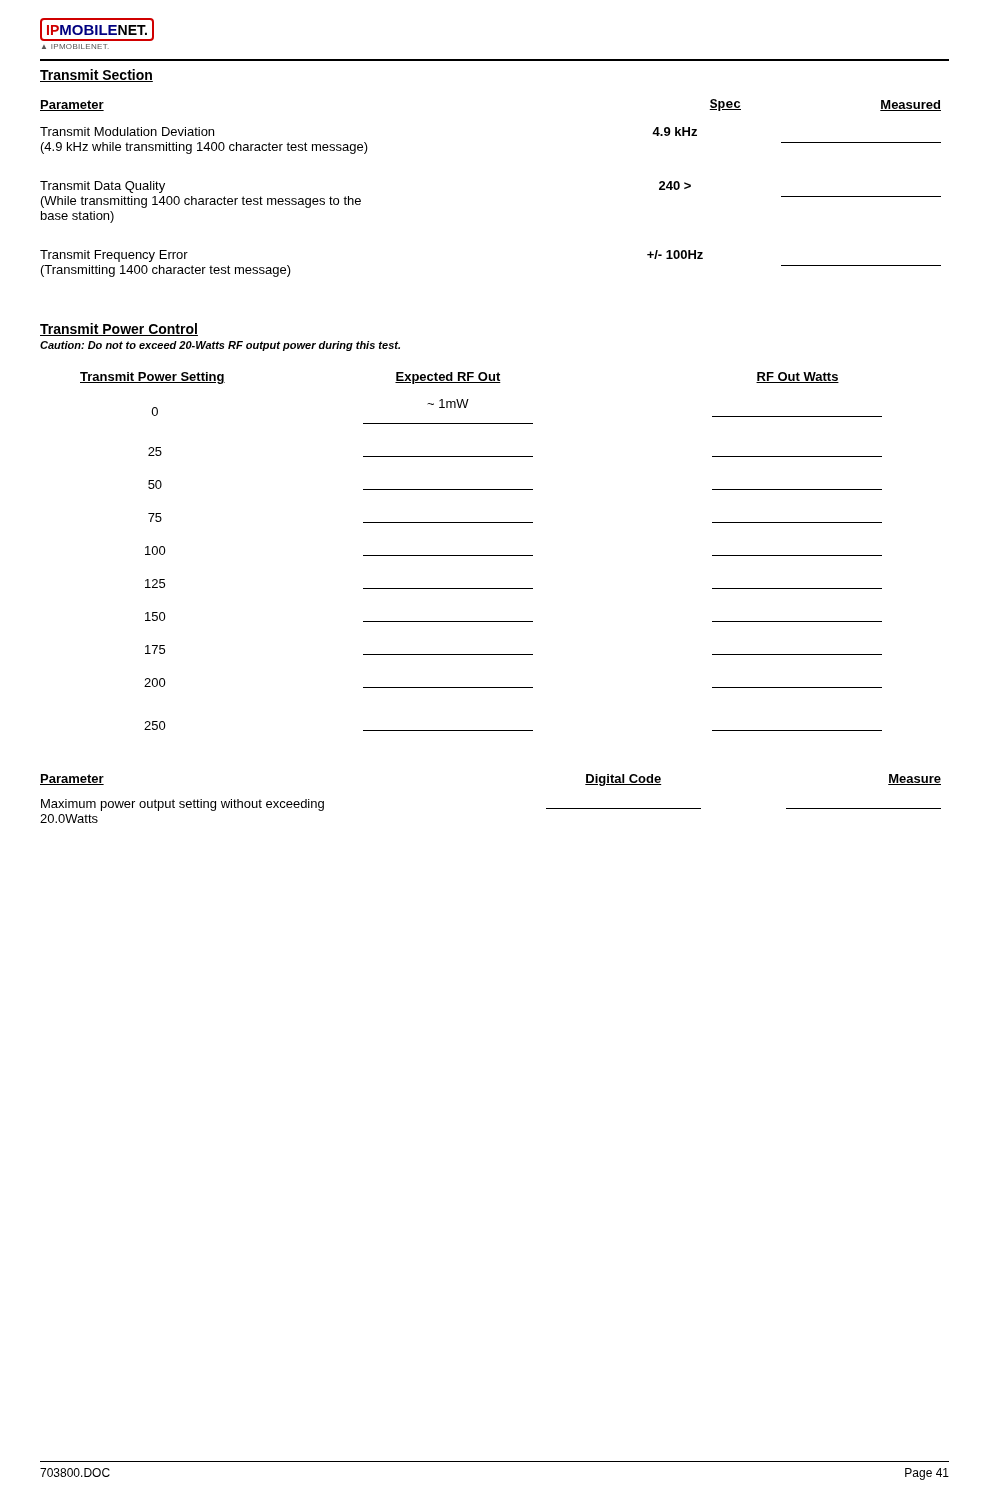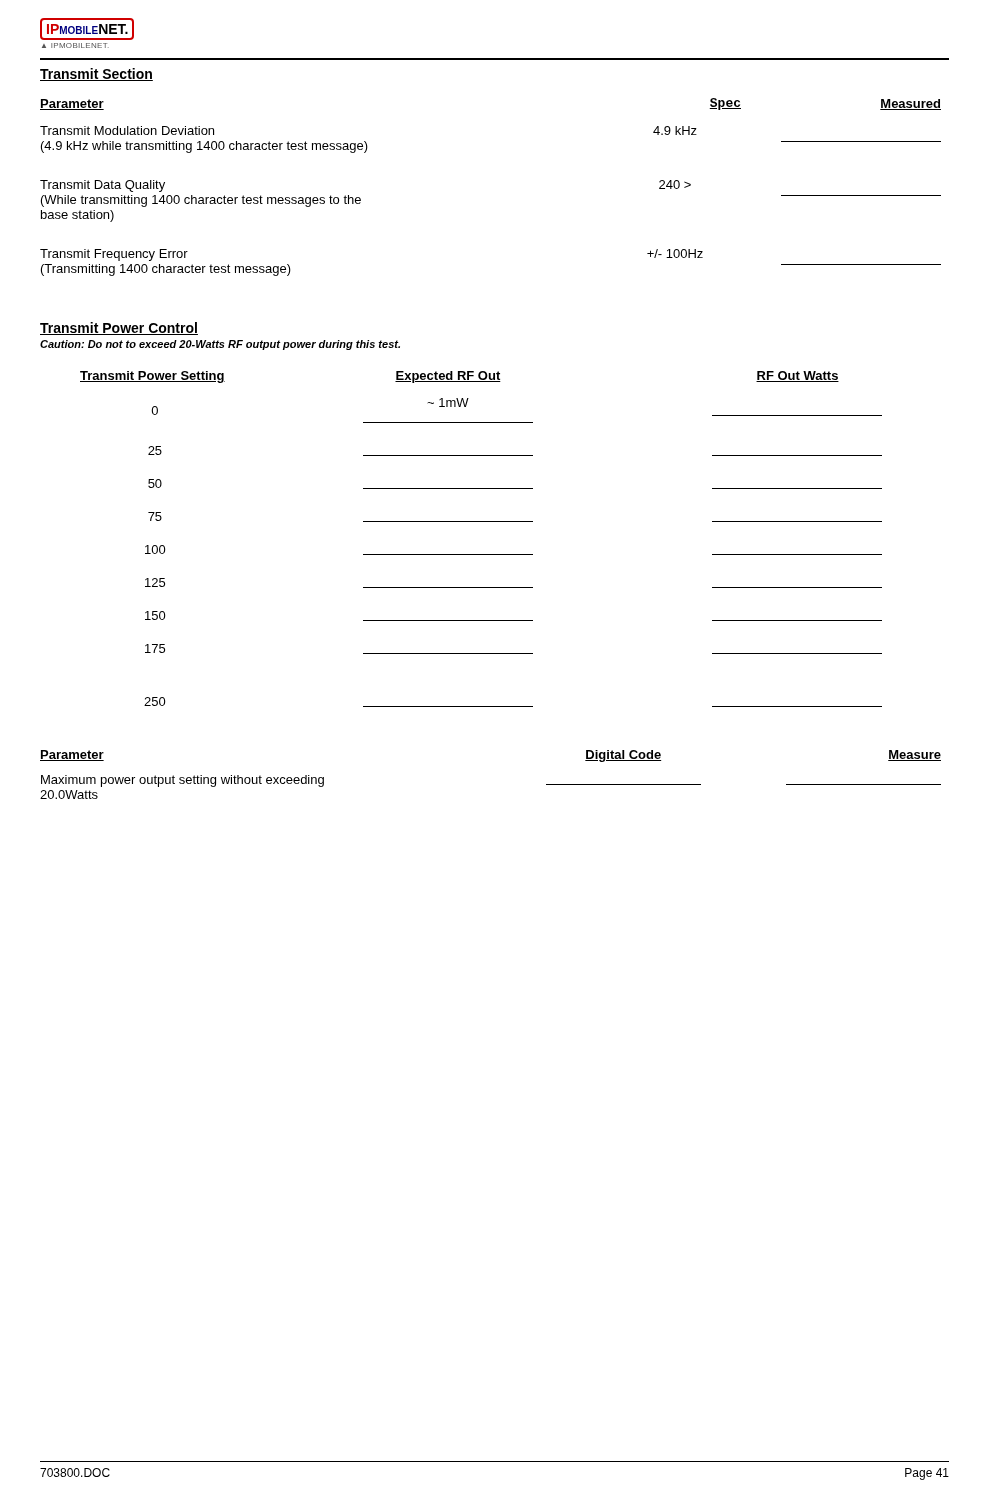--- a/index.html
+++ b/index.html
@@ -53,21 +53,21 @@
     .param-table th.right {
       text-align: right;
     }
     .param-table td {
       padding: 6px 8px 6px 0;
       vertical-align: top;
       font-size: 13px;
     }
     .param-table td.spec-col {
       text-align: center;
-      font-weight: normal;
+      font-weight: bold;
       width: 120px;
     }
     .param-table td.measured-col {
       text-align: right;
       width: 200px;
     }
     .measured-line {
       border-bottom: 1px solid #000;
       display: block;
       width: 160px;
@@ -168,21 +168,21 @@
       gap: 44px;
     }
     .logo-icon {
       display: inline-block;
       border: 2px solid #d00000;
       border-radius: 4px;
       padding: 1px 4px;
       margin-right: 2px;
     }
     .logo-icon .ip-part { color: #d00000; font-weight: bold; font-size: 14px; }
-    .logo-icon .mobile-part { color: #000080; font-weight: bold; font-size: 10px; }
+    .logo-icon .mobile-part { color: #000080; font-weight: bold; font-size: 15px; }
     .logo-icon .net-part { color: #000; font-weight: bold; font-size: 14px; }
     .logo-wrapper {
       display: flex;
       flex-direction: column;
     }
     .logo-tagline {
       font-size: 8px;
       color: #555;
       margin-top: 1px;
       letter-spacing: 0.3px;
@@ -331,20 +331,25 @@
           </tr>
           <tr>
             <td style="text-align: center; padding-left: 20px; font-weight: 500;">175</td>
             <td style="text-align: center;"><span class="input-line"></span></td>
             <td style="text-align: center;"><span class="input-line"></span></td>
           </tr>
           <tr>
             <td colspan="3" style="height: 10px;"></td>
           </tr>
           <tr>
+            <td style="text-align: center; padding-left: 20px; font-weight: 500;">200</td>
+            <td style="text-align: center;"><span class="input-line"></span></td>
+            <td style="text-align: center;"><span class="input-line"></span></td>
+          </tr>
+          <tr>
             <td colspan="3" style="height: 10px;"></td>
           </tr>
           <tr>
             <td colspan="3" style="height: 10px;"></td>
           </tr>
           <tr>
             <td style="text-align: center; padding-left: 20px; font-weight: 500;">250</td>
             <td style="text-align: center;"><span class="input-line"></span></td>
             <td style="text-align: center;"><span class="input-line"></span></td>
           </tr>

